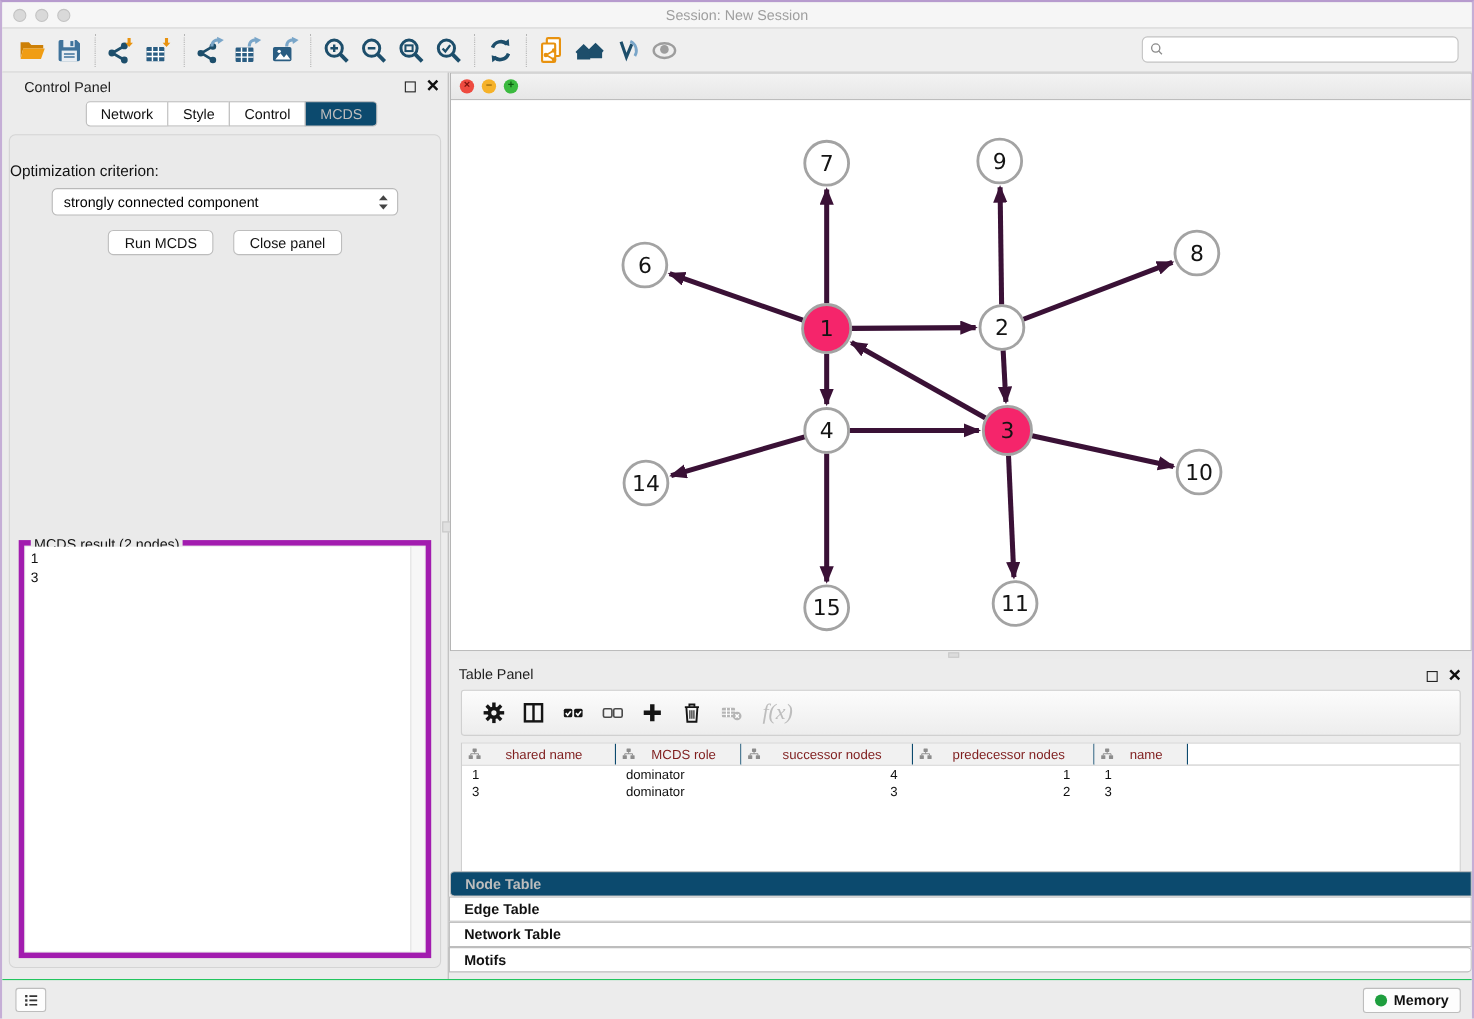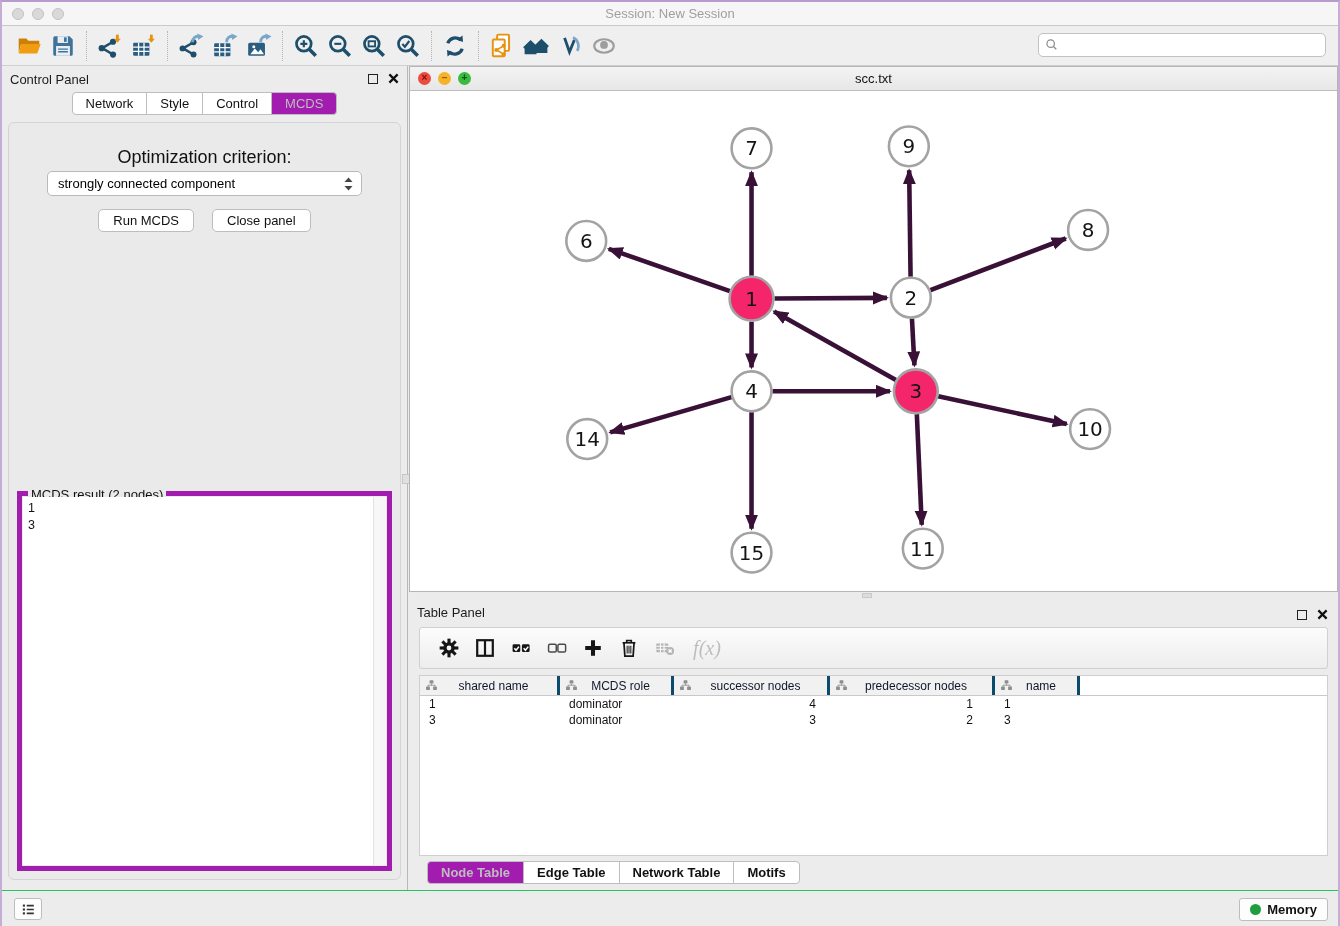--- a/index.html
+++ b/index.html
@@ -19,32 +19,32 @@
              display:flex; align-items:center; padding-left:10px; }
   .tb-btn { width:34px; height:30px; display:flex; align-items:center; justify-content:center; background:none; border:none; }
   .tb-btn svg { width:26px; height:26px; }
   .tb-sep { width:1px; height:30px; border-left:1px dotted #b5b5b5; margin:0 6px; }
   #search-box { right:12px; top:31px; width:288px; height:24px; background:#fff; border:1px solid #c2c2c2;
                 border-radius:5px; display:flex; align-items:center; padding-left:5px; }
   #search-box svg { width:16px; height:16px; }
   #search-box input { border:none; outline:none; flex:1; height:20px; font-size:12px; background:transparent; }
 
   
-  #control-panel { left:0; top:64px; width:406px; bottom:36px; background:#ececec; border-right:1px solid #b8b8b8; }
+  #control-panel { left:0; top:64px; width:406px; bottom:36px; background:#ececec; border-right:1px solid #b8b8b8;padding-left:12px; }
   .panel-head { height:26px; display:flex; align-items:center; padding:0 8px; }
   .panel-title { font-size:13px; color:#1c1c1c; flex:1; }
   .ph-float { width:10px; height:10px; border:1.5px solid #222; margin-right:10px; }
   .ph-close svg { width:11px; height:11px; }
   .seg-row { display:flex; justify-content:center; }
   .seg { border:1px solid #bdbdbd; background:#fff; color:#111; font-size:13px; padding:3px 13px; margin-left:-1px; cursor:default; }
   .seg:first-child { border-radius:4px 0 0 4px; margin-left:0; }
   .seg:last-child { border-radius:0 4px 4px 0; }
-  .seg.active { background:#a21caf; color:#bdbdbd; }
+  .seg.active { background:#0c4a6e; color:#bdbdbd; }
   #cp-card { left:6px; right:6px; top:56px; bottom:10px; background:#eaeaea; border:1px solid #d4d4d4; border-radius:6px; }
-  #opt-label { top:24px; left:0; right:0; text-align:center; font-size:18px; color:#111; }
+  #opt-label { top:24px; left:0; right:0; text-align:left; font-size:14px; color:#111; }
   #opt-select { top:48px; left:38px; right:38px; height:25px; background:#fff; border:1px solid #b9b9b9; border-radius:5px;
                 display:flex; align-items:center; padding:0 6px 0 10px; font-size:13px; }
   #opt-select .sel-text { flex:1; }
   .btn { background:#fff; border:1px solid #bdbdbd; border-radius:5px; font-size:13px; padding:3px 14px; color:#111; }
   #cp-buttons { top:86px; left:0; right:0; display:flex; justify-content:center; gap:18px; }
   #mcds-fieldset { position:absolute; top:368px; left:8px; right:8px; bottom:8px;
                    border:5px solid #a21caf; padding:0; }
   #mcds-legend { position:absolute; top:-9px; left:6px; background:#eaeaea; font-size:13px; padding:0 3px; color:#111; }
   #mcds-text { position:absolute; inset:1px 14px 1px 1px; background:#fff; font-size:12.5px; line-height:17px;
                padding:3px 5px; white-space:pre; color:#111; }
@@ -66,26 +66,26 @@
 
   
   #table-panel { left:407px; right:0; top:597px; bottom:36px; background:#ececec; }
   #tp-toolbar { left:10px; right:10px; top:28px; height:42px; background:linear-gradient(#fcfcfc,#ededed);
                 border:1px solid #d0d0d0; border-radius:3px; display:flex; align-items:center; padding-left:14px; gap:6px; }
   .tp-btn { width:30px; height:30px; display:flex; align-items:center; justify-content:center; background:none; border:none; }
   .tp-btn svg { width:22px; height:22px; }
   .fx-label { font-size:20px; font-family:"Liberation Serif","DejaVu Serif",serif; font-style:italic; color:#bdbdbd; }
   #tp-table { left:10px; right:10px; top:76px; bottom:34px; background:#fff; border:1px solid #cfcfcf; overflow:hidden; }
   .th-row { display:flex; height:20px; border-bottom:1px solid #c9c9c9; }
-  .th-cell { background:#f1f1f1; border-right:3px solid #0c4a6e; display:flex; align-items:center; font-size:12px; color:#0f172a; }
+  .th-cell { background:#f1f1f1; border-right:1px solid #0c4a6e; display:flex; align-items:center; font-size:12px; color:#7f1d1d; }
   .th-cell svg { width:13px; height:13px; margin-left:5px; }
   .th-cell .th-label { flex:1; text-align:center; padding-right:8px; }
   .td-row { display:flex; height:16px; }
   .td-cell { font-size:12px; color:#111; line-height:16px; overflow:hidden; white-space:nowrap; }
-  #tp-tabs { left:18px; right:0; bottom:6px; display:flex; justify-content:flex-start; }
+  #tp-tabs { left:0; right:0; bottom:6px; display:flex; justify-content:space-between;flex-direction:column; }
   #tp-head-icons { position:absolute; right:10px; top:7px; display:flex; align-items:center; }
 
   
   #statusbar { left:0; right:0; bottom:0; height:36px; background:#ececec; border-top:1px solid #22c55e;font-weight:bold; }
   #menu-btn { left:12px; top:7px; width:28px; height:22px; background:#fdfdfd; border:1px solid #bdbdbd; border-radius:3px;
               display:flex; align-items:center; justify-content:center; }
   #menu-btn svg { width:17px; height:17px; }
   #memory-btn { right:10px; top:7px; height:23px; background:#fdfdfd; border:1px solid #bdbdbd; border-radius:3px;
                 display:flex; align-items:center; gap:6px; padding:0 10px; font-size:13px; color:#111; }
   #memory-dot { width:11px; height:11px; border-radius:50%; background:#1e9e3e; }
@@ -293,21 +293,20 @@
 </div>
 <div id="v-split-grip" class="abs"></div>
 
 <div id="net-window" class="abs">
   <div id="net-titlebar" class="abs">
     <div id="net-lights" class="abs">
       <span class="nlight" style="background:#ee4b40;color:#7c120c;">×</span>
       <span class="nlight" style="background:#f6b229;color:#8a5d05;">–</span>
       <span class="nlight" style="background:#3bba3f;color:#0c5c10;">+</span>
     </div>
-    <div id="net-title" class="abs">scc.txt</div>
   </div>
   <div id="net-canvas" class="abs"><svg viewBox="0 0 931 501">
         <defs>
           <marker id="arw" markerUnits="userSpaceOnUse" markerWidth="18" markerHeight="14" refX="14" refY="6.5" orient="auto">
             <path d="M0 0L16 6.5L0 13z" fill="#3a1136"></path>
           </marker>
         </defs>
         <line x1="343" y1="185" x2="343" y2="81" stroke="#3a1136" stroke-width="4.6" marker-end="url(#arw)"></line>
         <line x1="321.28718253123094" y1="200.4135938964542" x2="199.65685301088945" y2="157.91624984717825" stroke="#3a1136" stroke-width="4.6" marker-end="url(#arw)"></line>
         <line x1="365.99955079441025" y1="207.85625280753493" x2="479.0004687362675" y2="207.1499970703983" stroke="#3a1136" stroke-width="4.6" marker-end="url(#arw)"></line>

